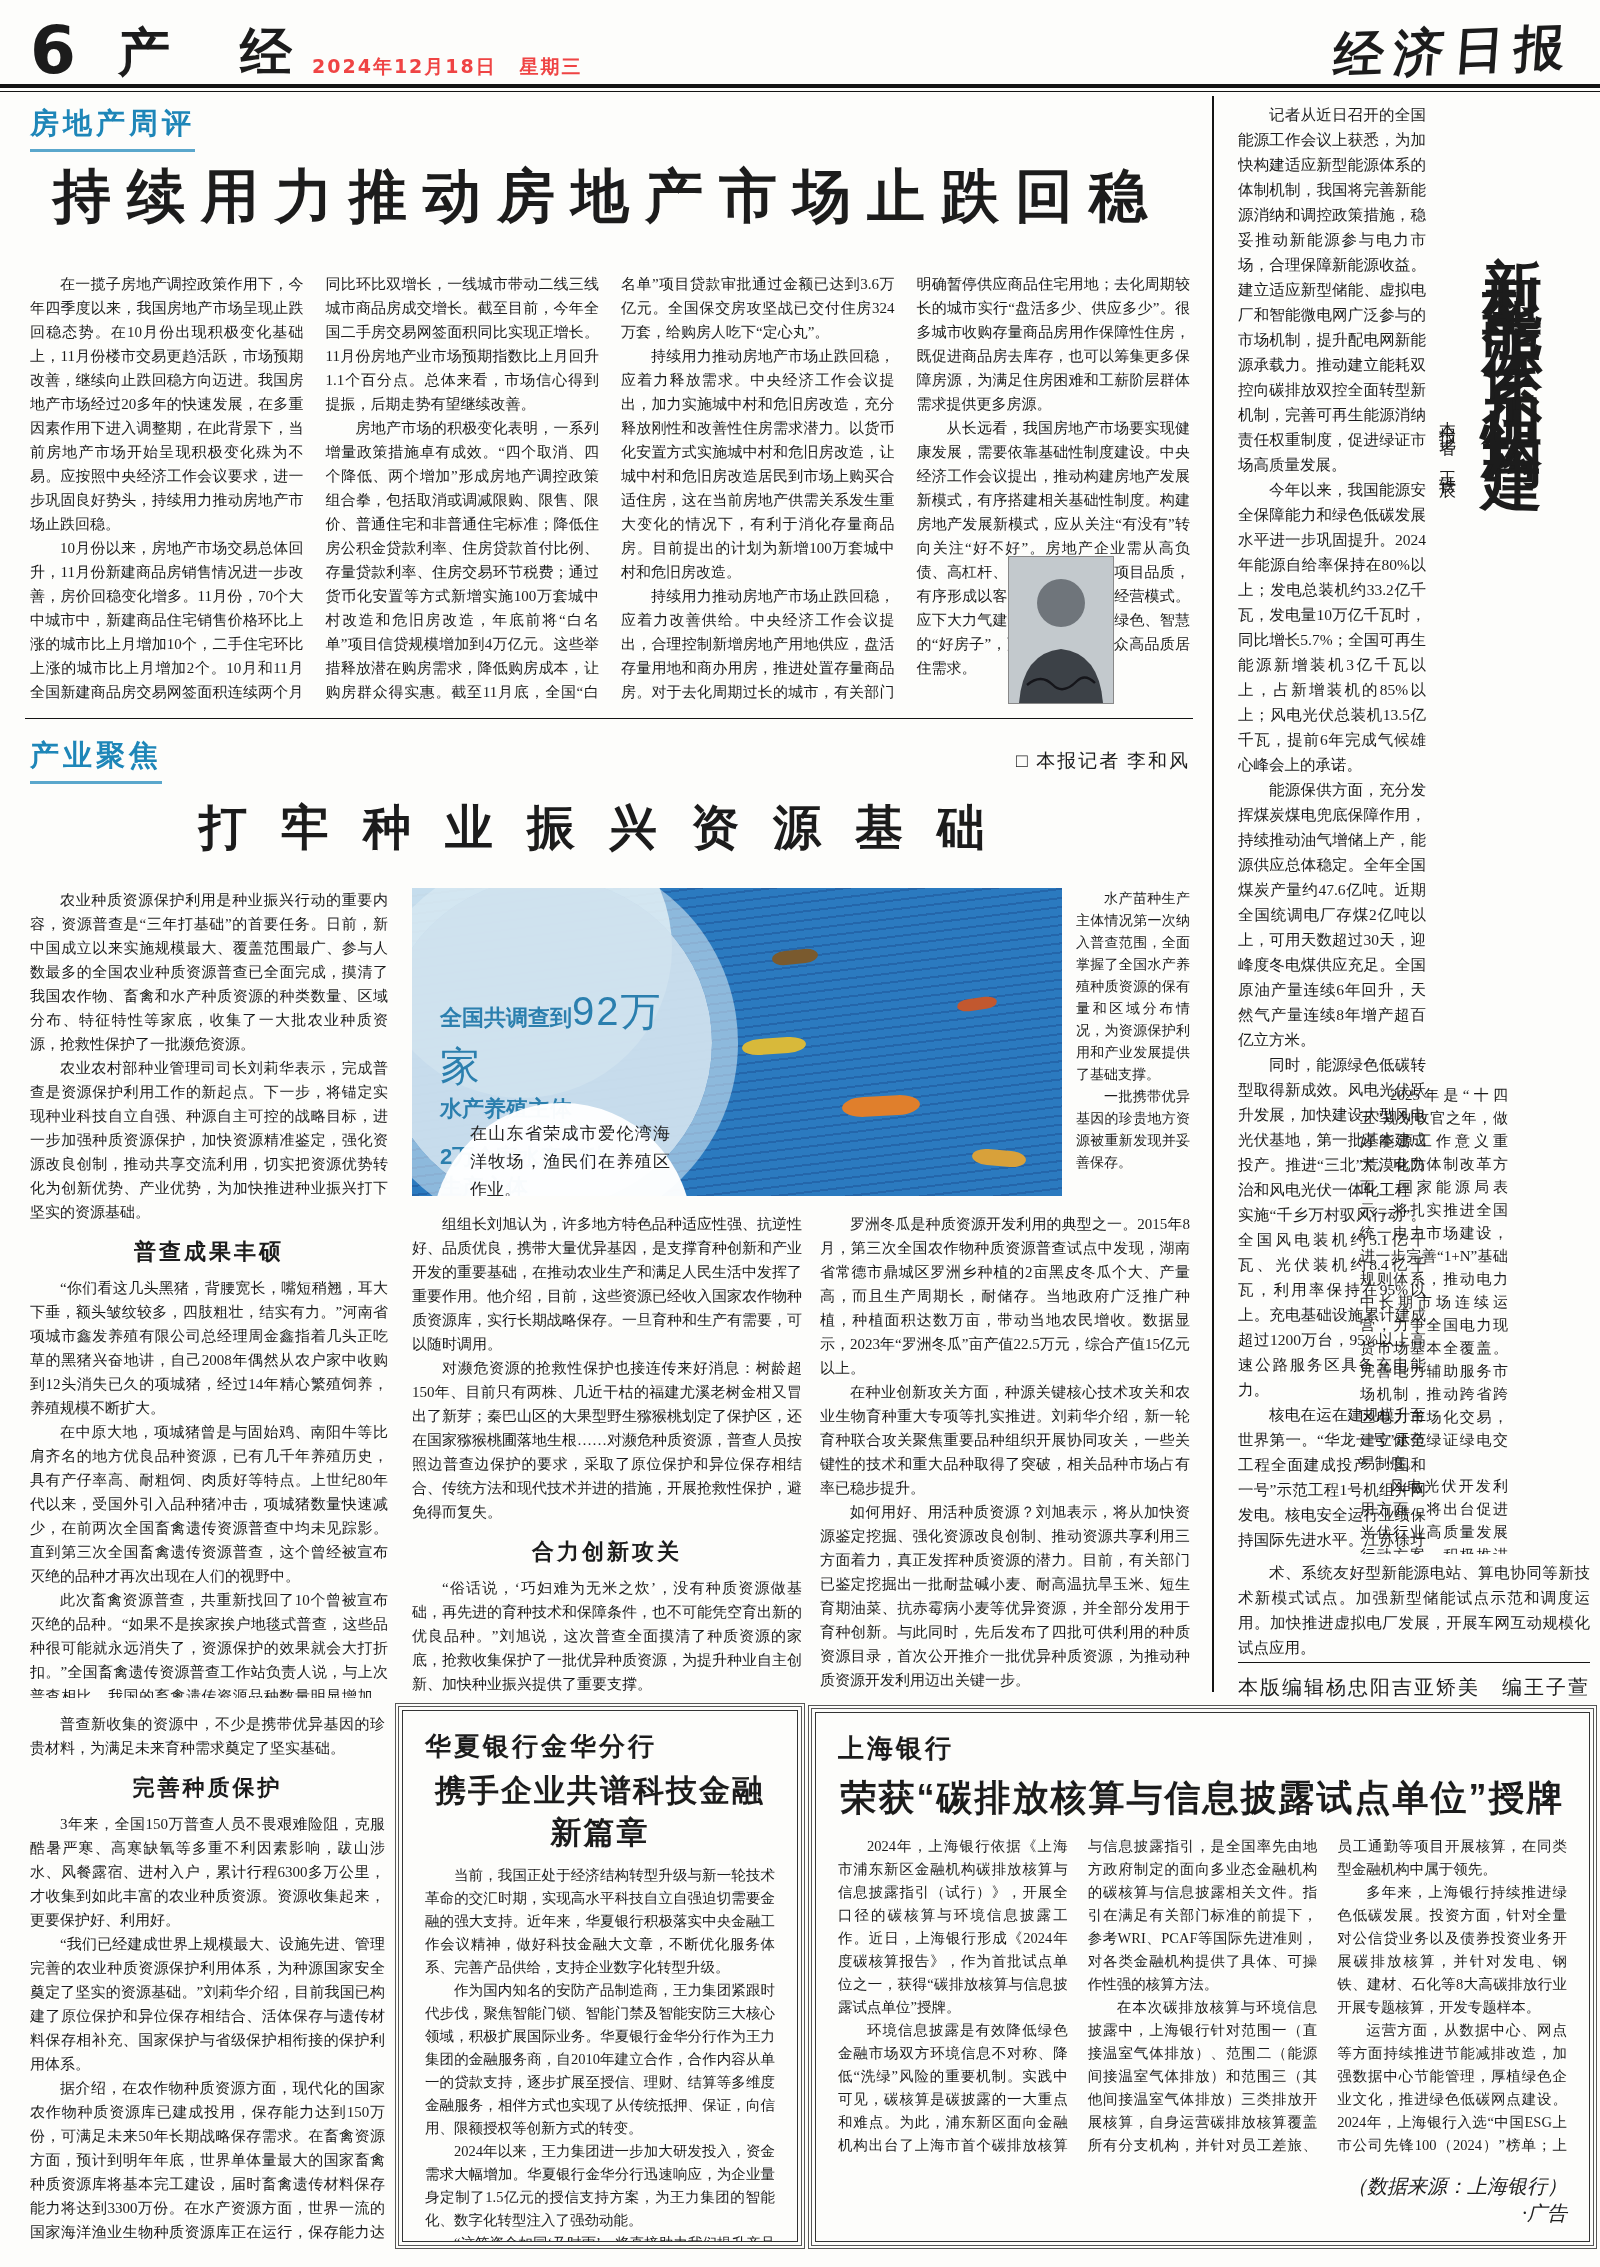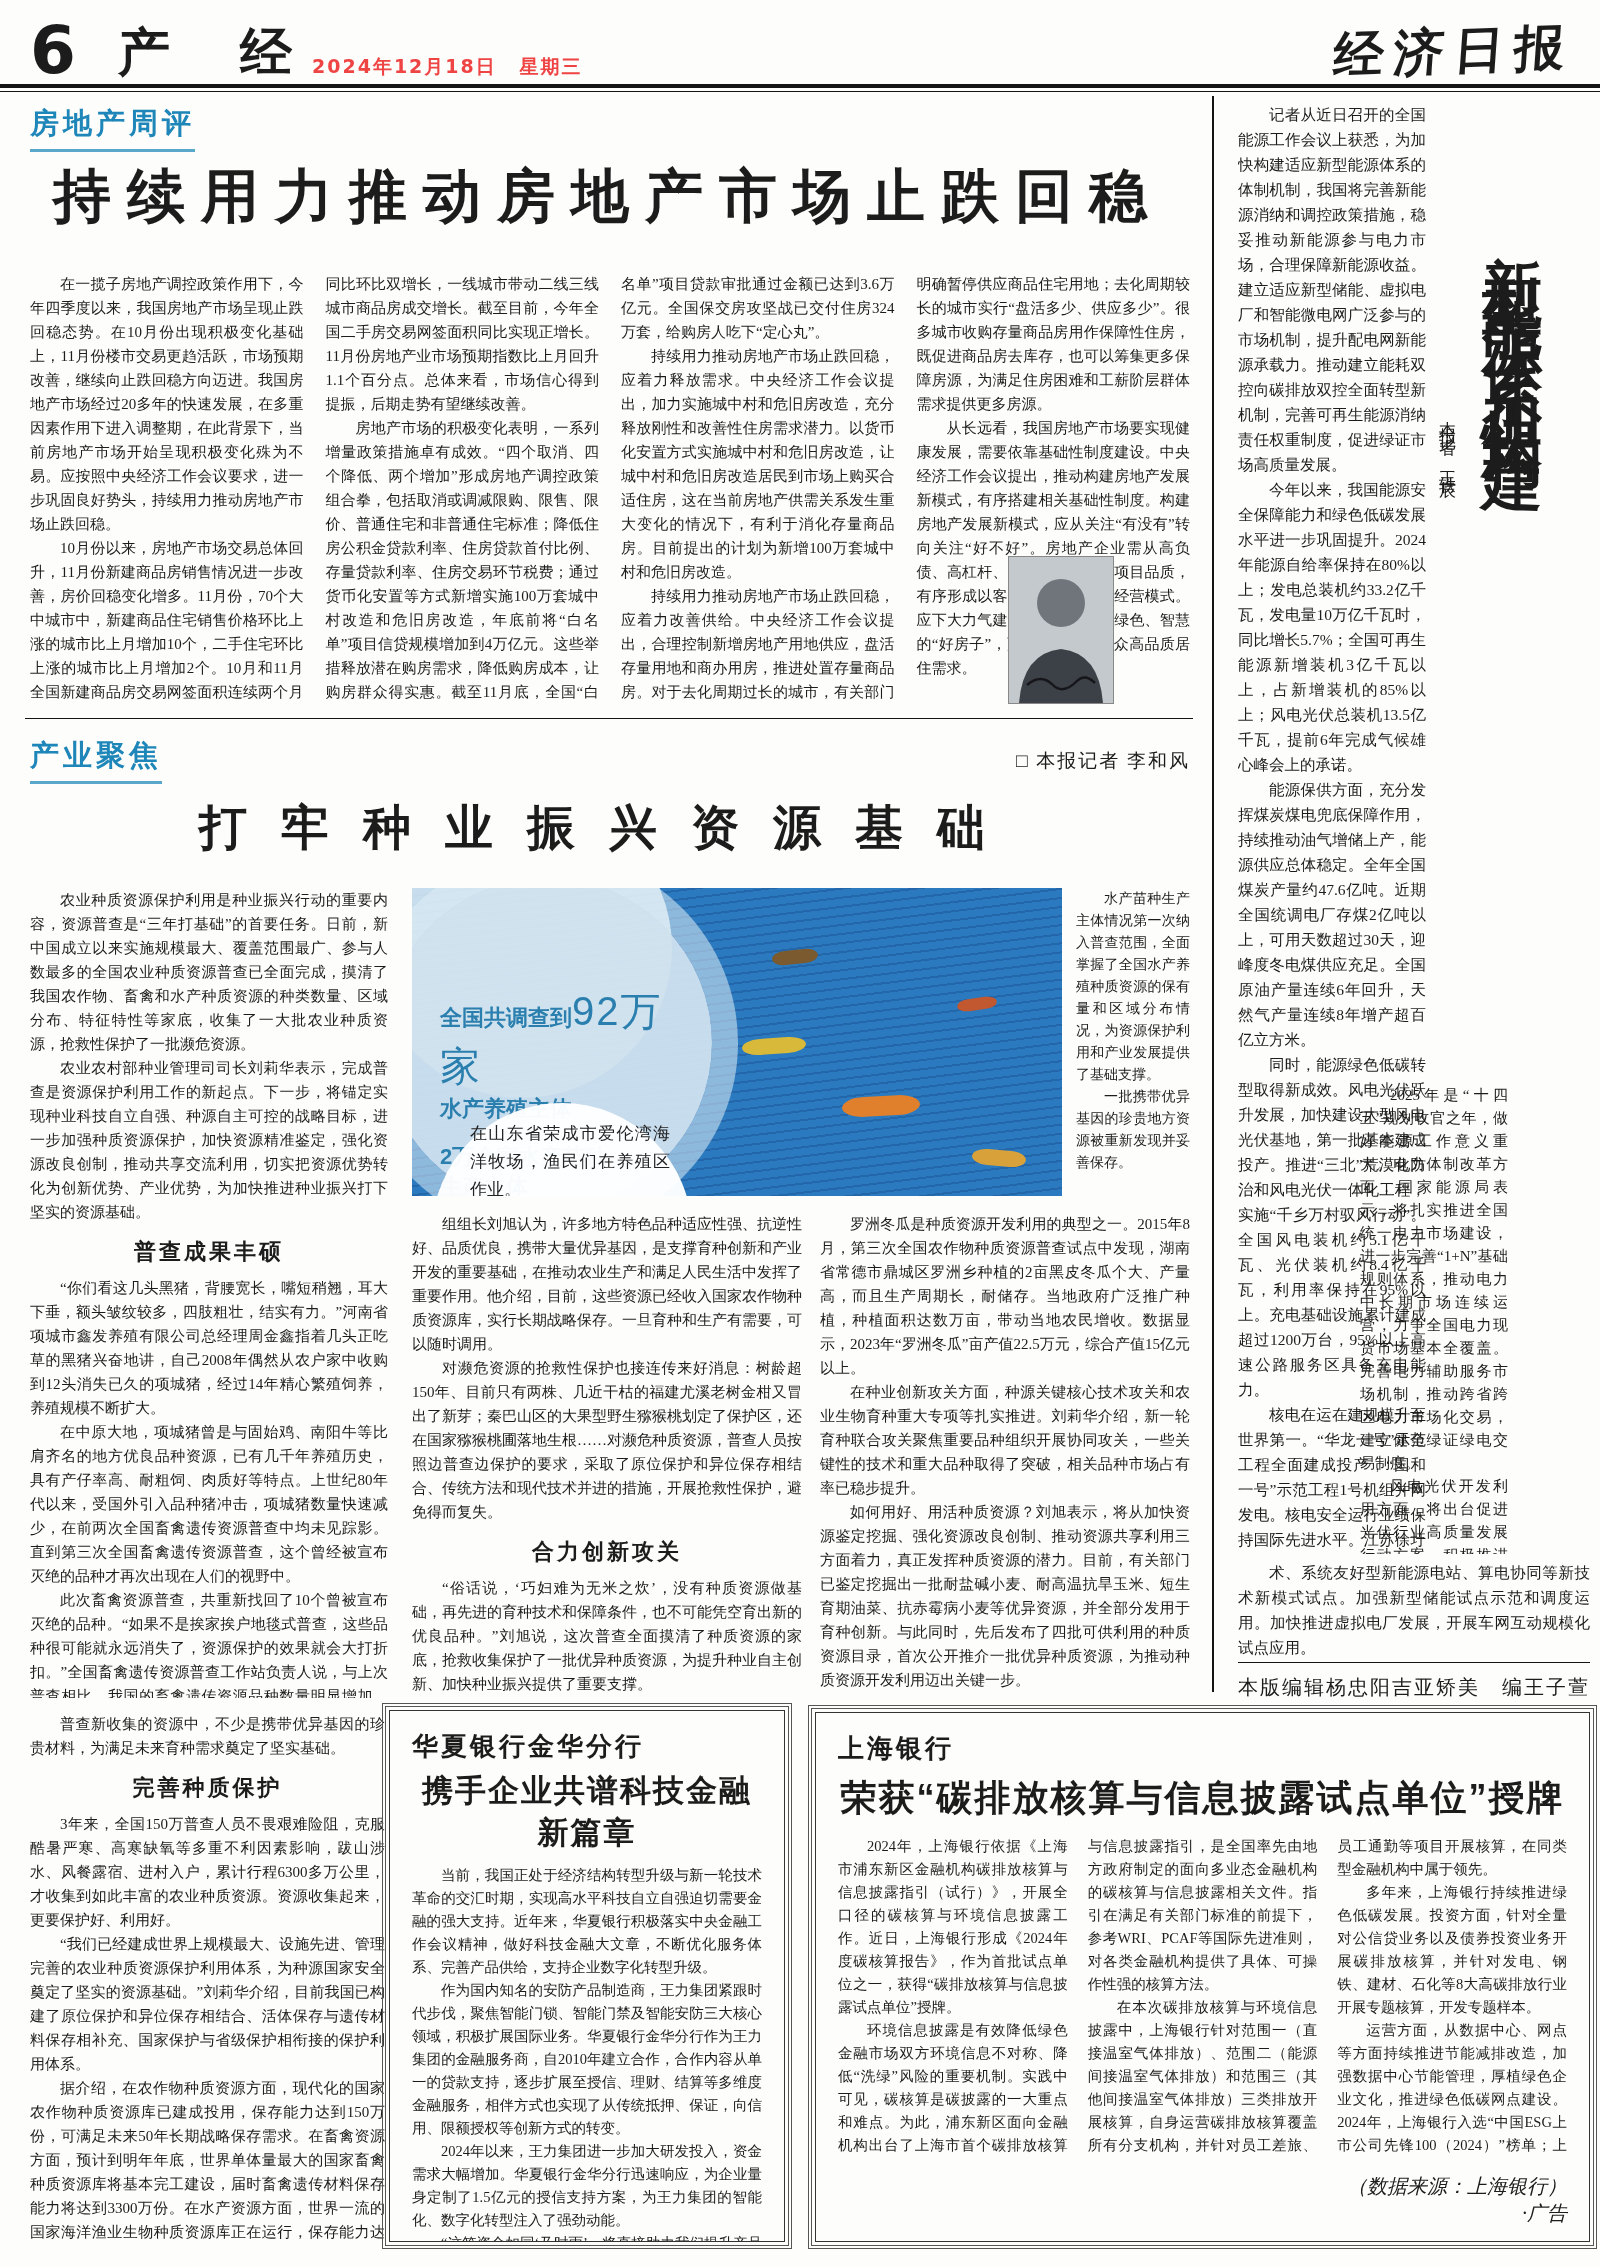--- a/index.html
+++ b/index.html
@@ -204,21 +204,21 @@
 
   <div class="abs hrule" style="left:1238px;top:1662px;width:352px;"></div>
   <div class="abs credits" style="left:1238px;top:1674px;width:352px;">
     <span>本版编辑</span>
     <span>杨忠阳</span>
     <span>吉亚矫</span>
     <span>美　编</span>
     <span>王子萱</span>
   </div>
 
-  <div class="abs adbox" style="left:389px;top:1710px;width:396px;height:532px;">
+  <div class="abs adbox" style="left:402px;top:1710px;width:396px;height:532px;">
     <div class="ad-kicker">华夏银行金华分行</div>
     <div class="ad-head" style="font-size:31px;margin:6px 0 10px 0;">携手企业共谱科技金融新篇章</div>
     <div class="ad-body" style="height:380px;">
         <p>当前，我国正处于经济结构转型升级与新一轮技术革命的交汇时期，实现高水平科技自立自强迫切需要金融的强大支持。近年来，华夏银行积极落实中央金融工作会议精神，做好科技金融大文章，不断优化服务体系、完善产品供给，支持企业数字化转型升级。</p>
         <p>作为国内知名的安防产品制造商，王力集团紧跟时代步伐，聚焦智能门锁、智能门禁及智能安防三大核心领域，积极扩展国际业务。华夏银行金华分行作为王力集团的金融服务商，自2010年建立合作，合作内容从单一的贷款支持，逐步扩展至授信、理财、结算等多维度金融服务，相伴方式也实现了从传统抵押、保证，向信用、限额授权等创新方式的转变。</p>
         <p>2024年以来，王力集团进一步加大研发投入，资金需求大幅增加。华夏银行金华分行迅速响应，为企业量身定制了1.5亿元的授信支持方案，为王力集团的智能化、数字化转型注入了强劲动能。</p>
         <p>“这笔资金如同‘及时雨’，将直接助力我们提升产品品质、优化生产流程、降低成本。”王力集团相关负责人表示，并对华夏银行金华分行的高效服务和专业能力给予高度评价。</p>
       </div>
 
   </div>

